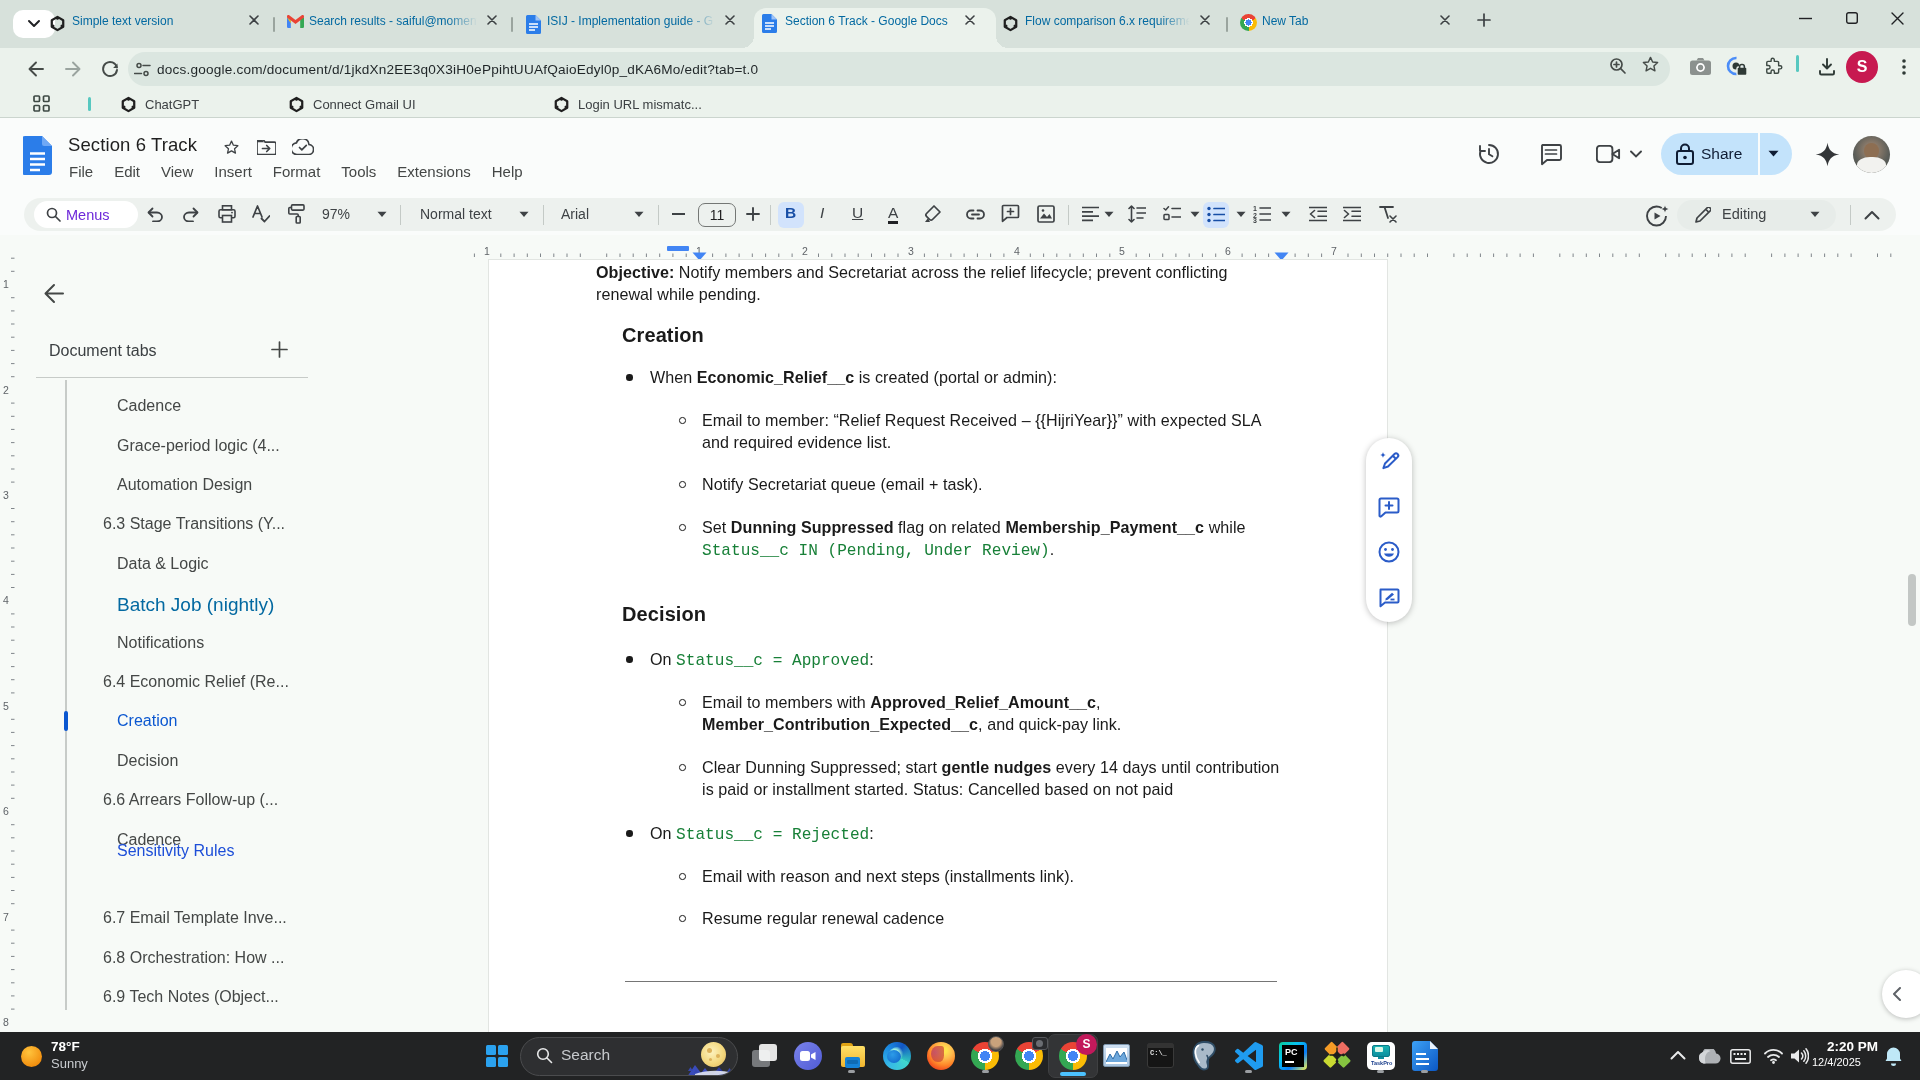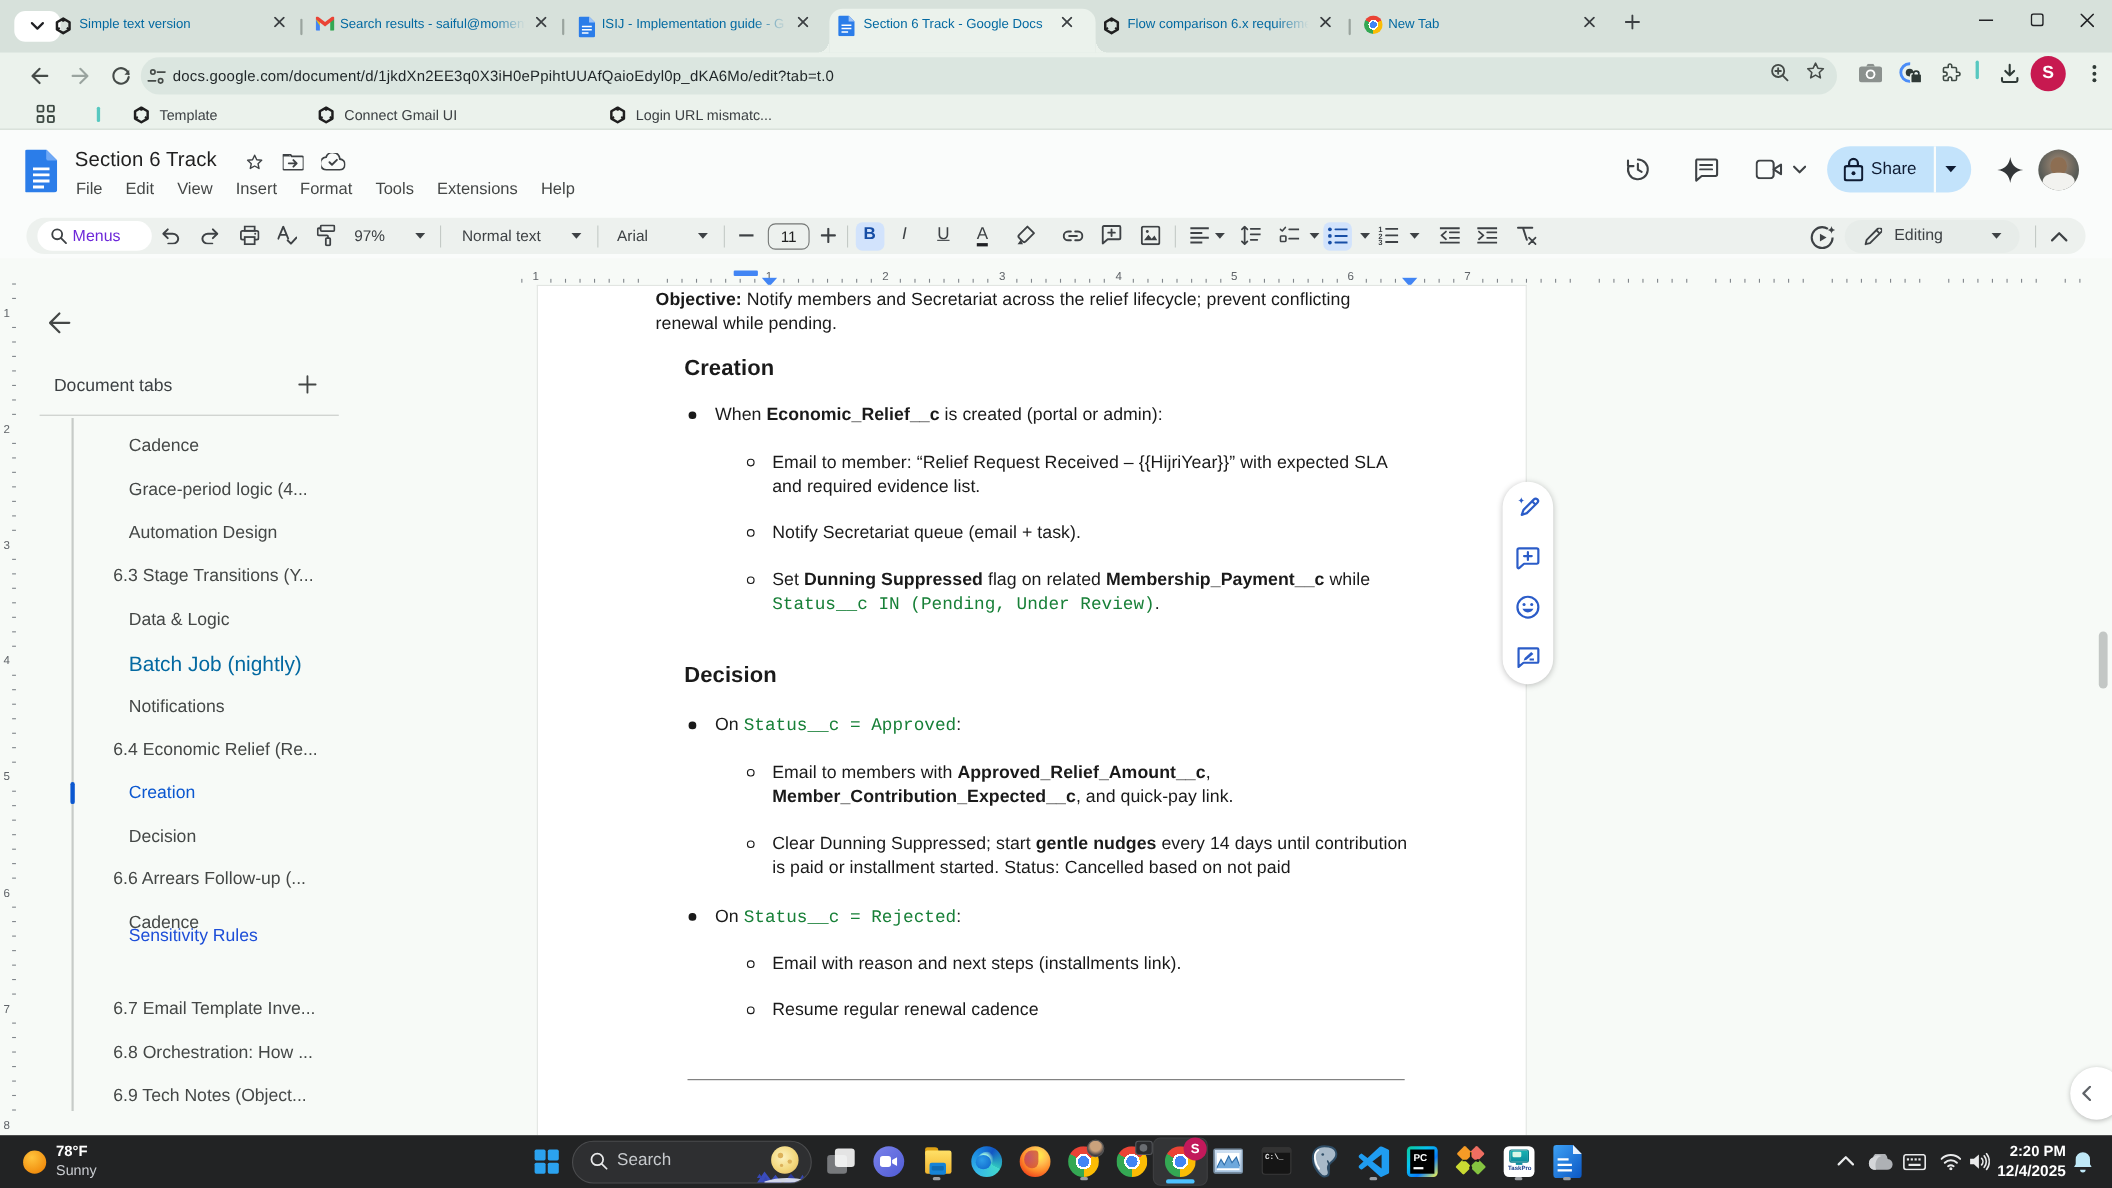--- a/index.html
+++ b/index.html
@@ -197,21 +197,21 @@
   </svg>
 <div class="abs" style="left:88px;top:97px;width:3px;height:14px;background:#57c8c0;border-radius:2px"></div>
 <div class="abs" id="bm1" style="left:120px;top:96px">
     <svg width="17" height="17" viewBox="-9.5 -9.5 19 19">
       <g fill="none" stroke="#1f1f1f" stroke-width="2.5" stroke-linejoin="round">
         <path d="M0,-7.4 L6.4,-3.7 L6.4,3.7 L0,7.4 L-6.4,3.7 L-6.4,-3.7 Z"></path>
         <path d="M0,-7.4 L0,-4.2 M6.4,3.7 L3.6,2.1 M-6.4,3.7 L-3.6,2.1" stroke-width="2.2"></path>
       </g>
     </svg>
   </div>
-<div class="abs x" style="left:145px;top:97px;font-size:13px">Template</div>
+<div class="abs x" style="left:145px;top:97px;font-size:13px">ChatGPT</div>
 <div class="abs" id="bm2" style="left:288px;top:96px">
     <svg width="17" height="17" viewBox="-9.5 -9.5 19 19">
       <g fill="none" stroke="#1f1f1f" stroke-width="2.5" stroke-linejoin="round">
         <path d="M0,-7.4 L6.4,-3.7 L6.4,3.7 L0,7.4 L-6.4,3.7 L-6.4,-3.7 Z"></path>
         <path d="M0,-7.4 L0,-4.2 M6.4,3.7 L3.6,2.1 M-6.4,3.7 L-3.6,2.1" stroke-width="2.2"></path>
       </g>
     </svg>
   </div>
 <div class="abs x" style="left:313px;top:97px;font-size:13px">Connect Gmail UI</div>
 <div class="abs" id="bm3" style="left:553px;top:96px">
@@ -871,17 +871,17 @@
     <path d="M1 5.5a12 12 0 0 1 17 0" fill="none" stroke="#e9eaeb" stroke-width="1.8" stroke-linecap="round"></path>
     <path d="M4 9a8 8 0 0 1 11 0" fill="none" stroke="#e9eaeb" stroke-width="1.8" stroke-linecap="round"></path>
     <path d="M7 12.2a4.5 4.5 0 0 1 5 0" fill="none" stroke="#e9eaeb" stroke-width="1.8" stroke-linecap="round"></path>
     <circle cx="9.5" cy="14.5" r="1.4" fill="#e9eaeb"></circle>
   </svg>
 <svg class="abs" style="left:1790px;top:1048px" width="19" height="16" viewBox="0 0 19 16">
     <path d="M1 5.5h3.5L9 1.5v13L4.5 10.5H1z" fill="#e9eaeb"></path>
     <path d="M11.5 5a4.5 4.5 0 0 1 0 6M13.8 2.8a8 8 0 0 1 0 10.4M16 0.8a11.5 11.5 0 0 1 0 14.4" fill="none" stroke="#e9eaeb" stroke-width="1.5" stroke-linecap="round"></path>
   </svg>
 <div class="abs" style="left:1822px;top:1039px;width:56px;font-size:13.5px;font-weight:bold;color:#fff;text-align:right">2:20 PM</div>
-<div class="abs" style="left:1812px;top:1056px;width:66px;font-size:14px;font-weight:bold;color:#fff;text-align:right">12/4/2025</div>
+<div class="abs" style="left:1812px;top:1056px;width:66px;font-size:11px;font-weight:normal;color:#fff;">12/4/2025</div>
 <svg class="abs" style="left:1884px;top:1046px" width="19" height="21" viewBox="0 0 19 21">
     <path d="M9.5 1.5a6.5 6.5 0 0 1 6.5 6.5v4.5l1.5 2.5H1.5L3 12.5V8A6.5 6.5 0 0 1 9.5 1.5z" fill="#bfe8f7"></path>
     <path d="M7 17.5a2.5 2.5 0 0 0 5 0z" fill="#bfe8f7"></path>
   </svg>
 
 </body></html>

